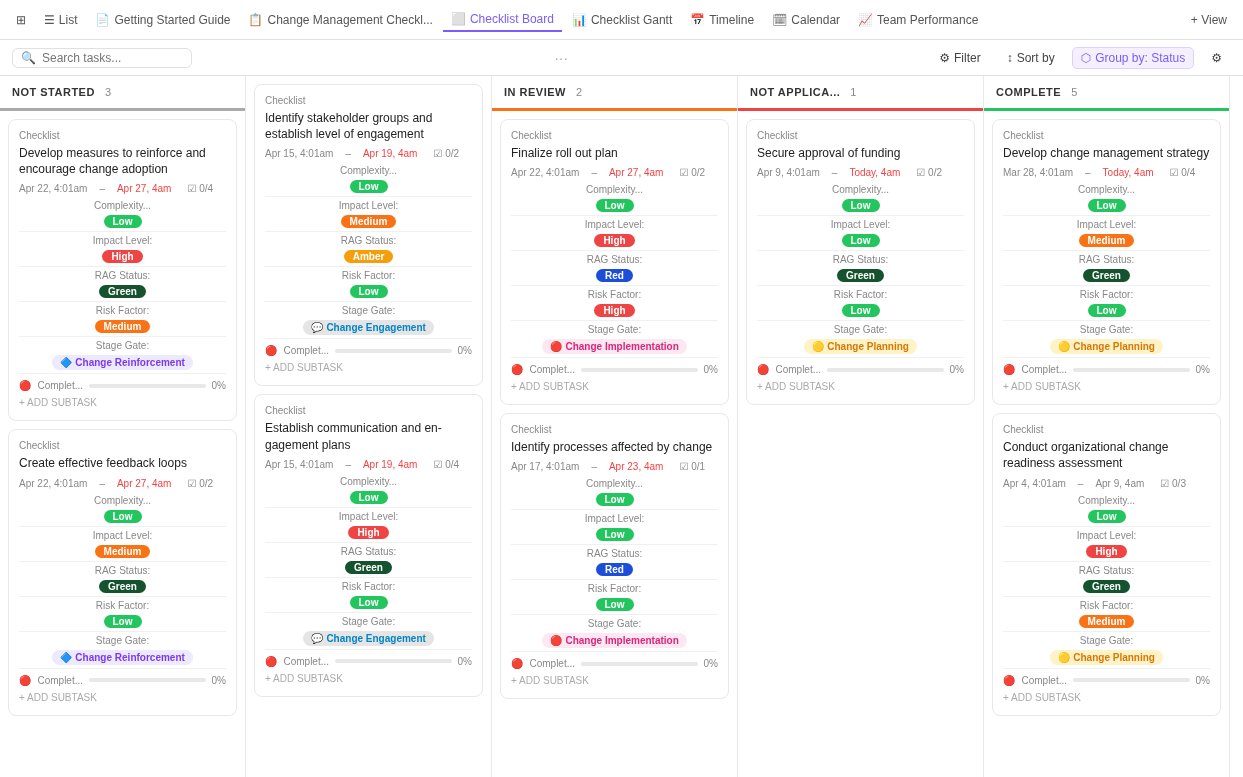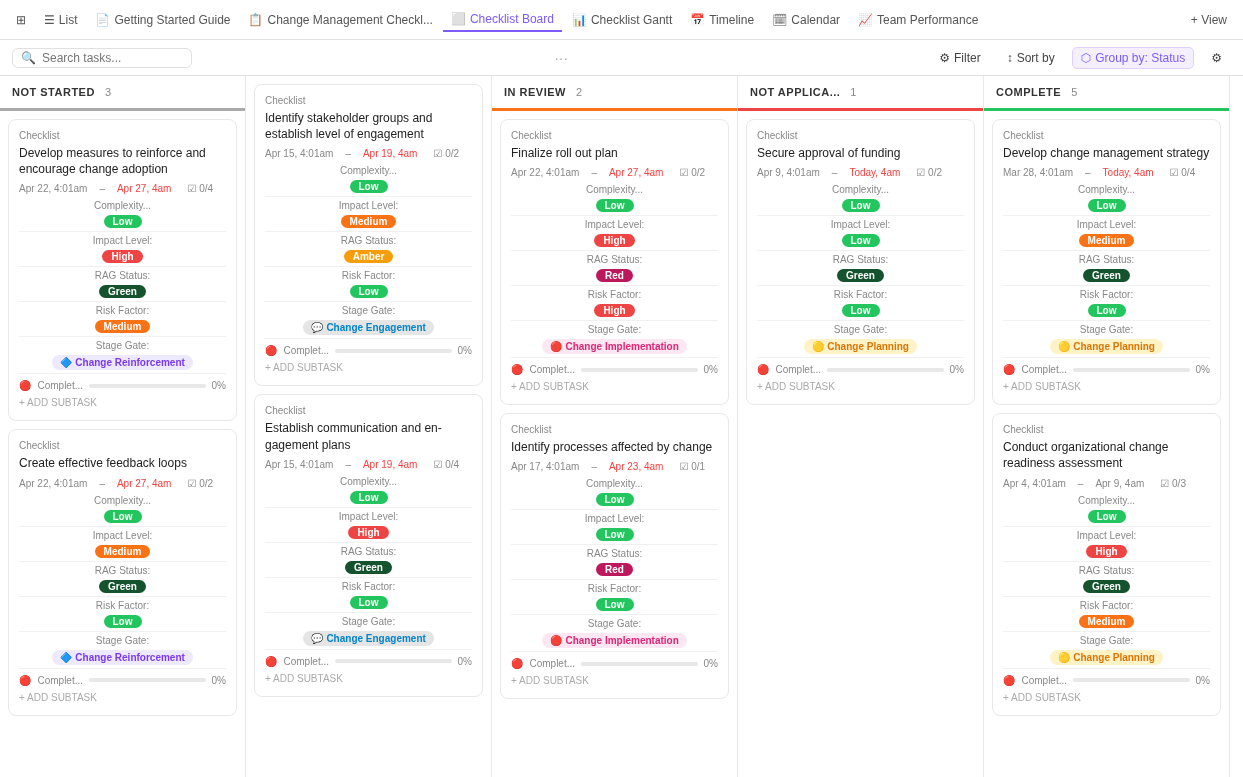--- a/index.html
+++ b/index.html
@@ -40,21 +40,21 @@
     .date-overdue { color: #ef4444; font-weight: 500; }
     .card-meta { display: flex; flex-direction: column; gap: 3px; margin-bottom: 6px; }
     .meta-row { display: flex; align-items: center; gap: 4px; font-size: 10px; color: #666; border-bottom: 1px solid #f0f0f0; padding-bottom: 3px; flex-direction: column; }
     .meta-label { color: #888; flex: 0 0 auto; }
     .badge { display: inline-block; padding: 1px 9px; border-radius: 10px; font-size: 10px; font-weight: 600; }
     .badge-low { background: #22c55e; color: #fff; }
     .badge-medium { background: #f97316; color: #fff; }
     .badge-high { background: #ef4444; color: #fff; }
     .badge-green { background: #14532d; color: #fff; }
     .badge-amber { background: #f59e0b; color: #fff; }
-    .badge-red { background: #be185d; color: #fff; }
+    .badge-red { background: #1d4ed8; color: #fff; }
     .stage-gate { display: inline-flex; align-items: center; gap: 3px; padding: 2px 8px; border-radius: 12px; font-size: 10px; font-weight: 600; }
     .stage-reinforcement { background: #ede9fe; color: #7c3aed; }
     .stage-engagement { background: #e5e5e5; color: #0284c7; }
     .stage-implementation { background: #fce7f3; color: #db2777; }
     .stage-planning { background: #fef3c7; color: #d97706; }
     .progress-row { display: flex; align-items: center; gap: 6px; font-size: 10px; color: #888; margin-bottom: 4px; }
     .progress-bar { flex: 1; height: 4px; background: #e8e8e8; border-radius: 2px; }
     .progress-fill { height: 100%; background: #888; border-radius: 2px; }
     .add-subtask { font-size: 10px; color: #aaa; cursor: pointer; padding: 2px 0; }
     .dots-btn { font-size: 14px; color: #aaa; cursor: pointer; margin-left: auto; }

